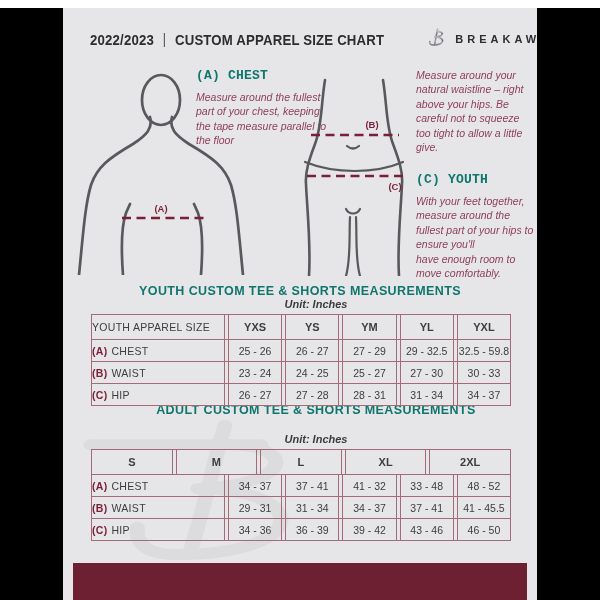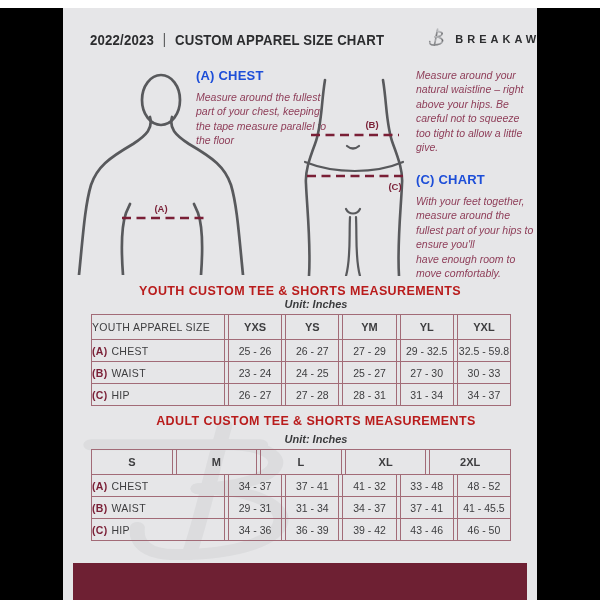--- a/index.html
+++ b/index.html
@@ -15,26 +15,26 @@
   .hdr-title { display:flex; align-items:center; gap:8px; color:#2c2d2f;
                font-weight:700; font-size:15px; letter-spacing:.2px;
                transform:scaleX(.88); transform-origin:left center; white-space:nowrap; }
   .hdr-sep { font-weight:400; color:#4a4b4d; font-size:14px; padding:0 2px; }
   .brand { display:flex; align-items:center; gap:7px; }
   .brand-name { font-size:11px; font-weight:700; letter-spacing:4px; color:#2c2d2f; }
 
   
   .fig { position:absolute; }
   .meas-block { position:absolute; }
-  .meas-head { color:#1d4ed8; font-weight:700; font-size:13px; letter-spacing:.2px; margin-bottom:7px; }
+  .meas-head { color:#0f766e; font-weight:700; font-size:13px; letter-spacing:.2px; margin-bottom:7px;font-family:Liberation Mono, monospace; }
   .meas-desc { color:#8e3d58; font-style:italic; font-size:10.5px; line-height:1.38; }
   .pre-line { white-space:pre-line; }
 
   
-  .sec-title { position:absolute; width:474px; text-align:center; color:#b91c1c;
+  .sec-title { position:absolute; width:474px; text-align:center; color:#0f766e;
                font-weight:700; font-size:12.5px; letter-spacing:.4px; }
   .sec-sub   { position:absolute; width:474px; text-align:center; color:#3a3b3d;
                font-style:italic; font-weight:600; font-size:11px;padding-left:32px; }
 
   
   .size-table { position:absolute; width:420px; border-top:1.5px solid #a26b77; z-index:2; }
   .trow { display:flex; column-gap:3px; border-bottom:1.5px solid #a26b77; height:22px; }
   .trow.head-row { height:25px; }
   .cell { display:flex; align-items:center; font-size:10.5px; color:#3d3d3f; }
   .label-cell { flex:0 0 134px; border-left:1.2px solid #a26b77;
@@ -121,21 +121,21 @@
       <text x="100" y="114" text-anchor="middle" font-size="9.5" font-weight="bold" fill="#7a1f36">(C)</text>
     </svg>
 
     <div class="meas-block" style="left:353px; top:60px; width:122px;">
       <div class="meas-desc" style="width:116px;">Measure around your natural waistline – right above your hips. Be careful not to squeeze too tight to allow a little give.</div>
     </div>
 
     <div class="meas-block" style="left:353px; top:164px; width:125px;">
       <div class="meas-head">
         <span>(C)</span>
-        <span>CHART</span>
+        <span>YOUTH</span>
       </div>
       <div class="meas-desc pre-line" style="width:122px;">With your feet together, measure around the fullest part of your hips to ensure you'll
 have enough room to move comfortably.</div>
     </div>
 
     <div class="watermark">
       <svg width="268" height="168" viewBox="0 0 30 26" preserveAspectRatio="none">
         <g fill="none" stroke="#d8d9db" stroke-width="1.7" stroke-linecap="round">
           <path d="M2 6 H21"></path>
           <path d="M17 3 C15.5 10 14.5 17 13 23"></path>
@@ -185,21 +185,21 @@
           <span>HIP</span>
         </div>
         <div class="cell val-cell">26 - 27</div>
         <div class="cell val-cell">27 - 28</div>
         <div class="cell val-cell">28 - 31</div>
         <div class="cell val-cell">31 - 34</div>
         <div class="cell val-cell">34 - 37</div>
       </div>
     </div>
 
-    <div class="sec-title" style="top:406px;padding-left:32px;">ADULT CUSTOM TEE &amp; SHORTS MEASUREMENTS</div>
+    <div class="sec-title" style="top:395px;padding-left:32px;">ADULT CUSTOM TEE &amp; SHORTS MEASUREMENTS</div>
     <div class="sec-sub" style="top:425px;">Unit: Inches</div>
 
     <div class="size-table" style="left:28px; top:441px;">
       <div class="trow head-row">
         <div class="cell val-cell">S</div>
         <div class="cell val-cell">M</div>
         <div class="cell val-cell">L</div>
         <div class="cell val-cell">XL</div>
         <div class="cell val-cell">2XL</div>
       </div>

